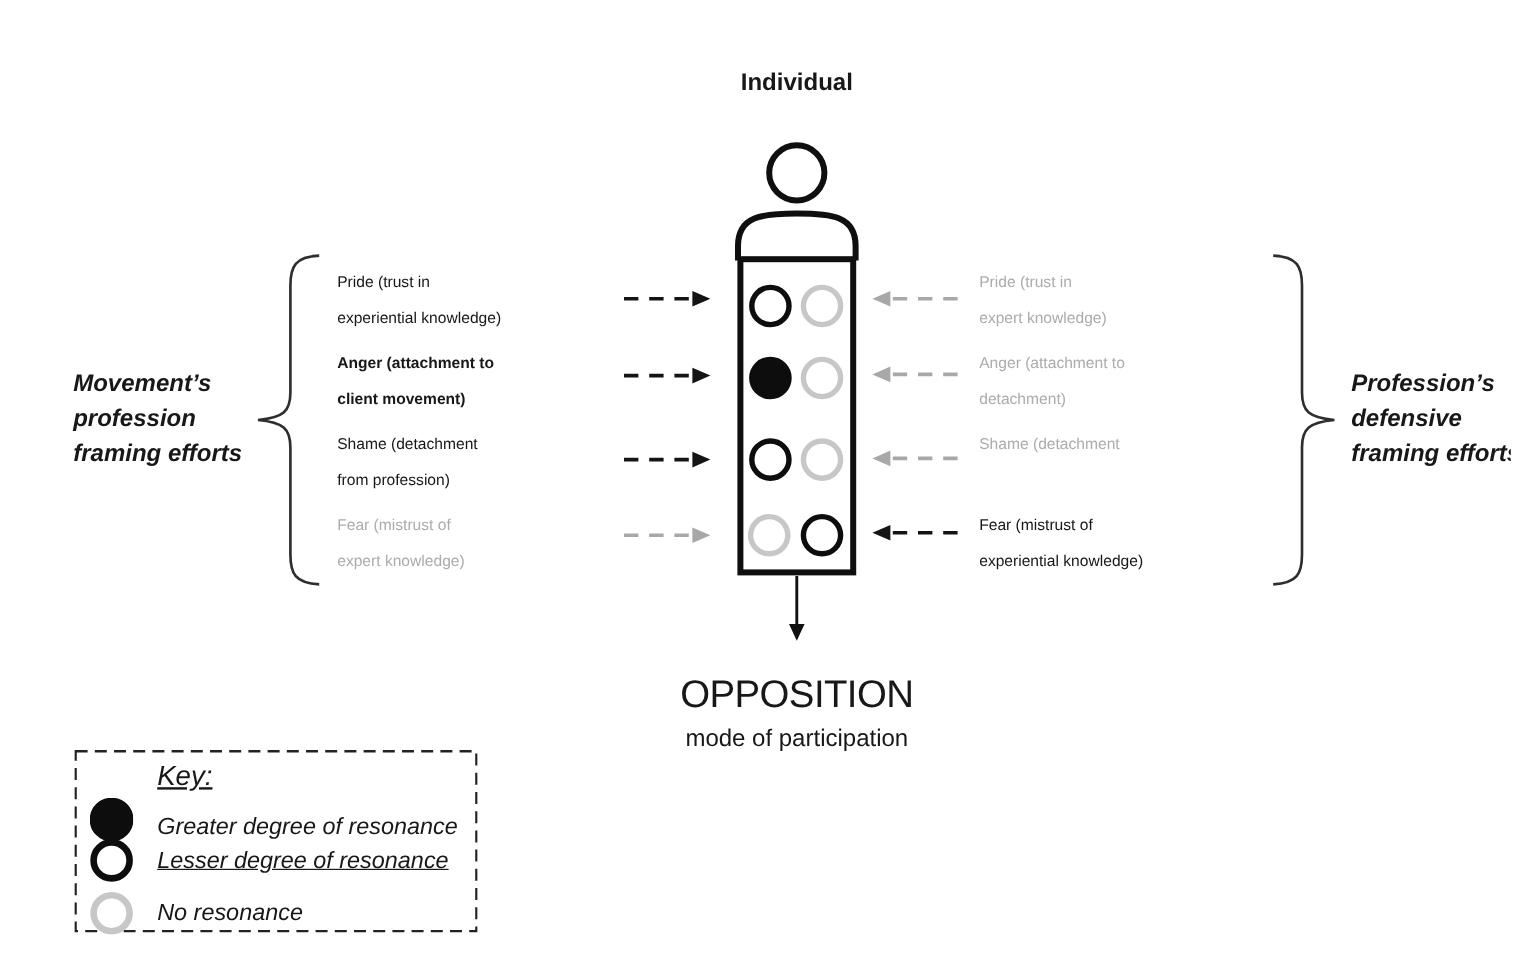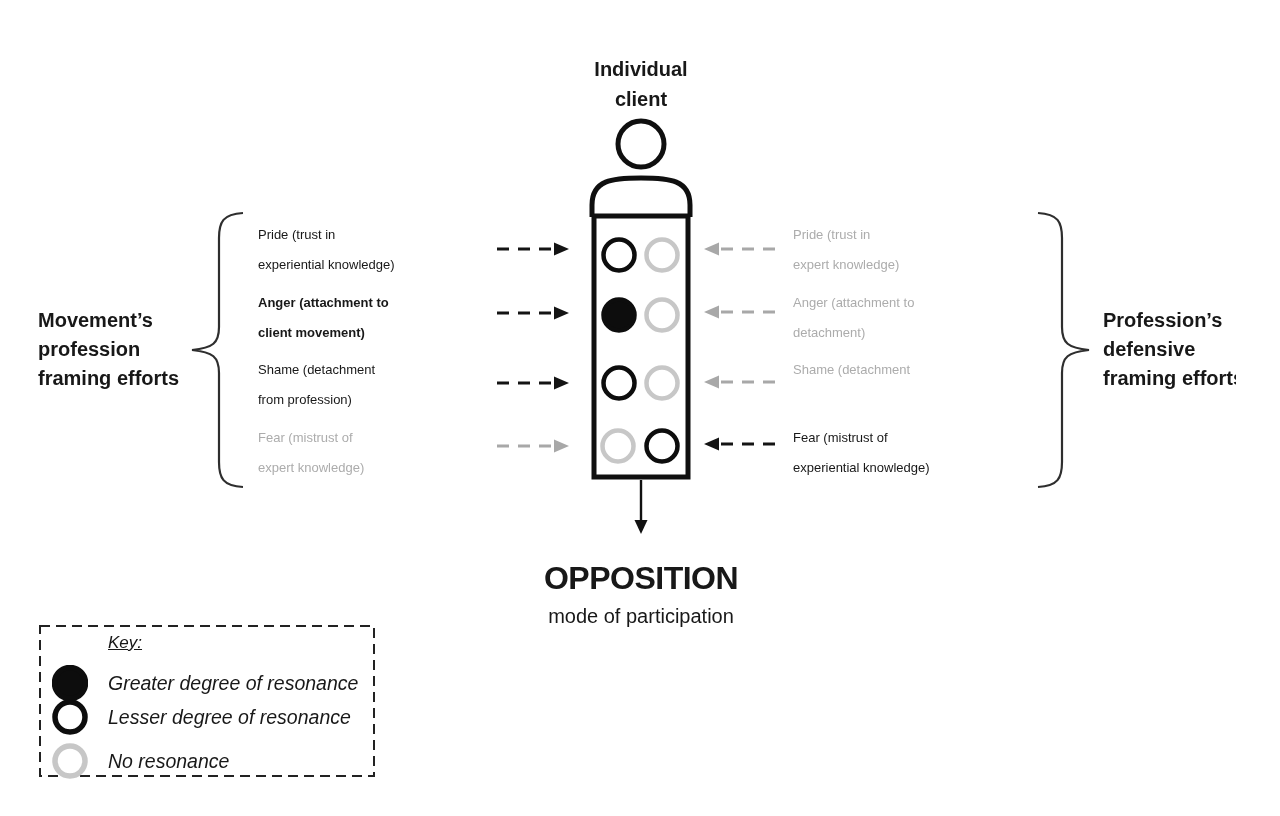--- a/index.html
+++ b/index.html
@@ -1,29 +1,29 @@
 <!DOCTYPE html>
 <html><head>
 <meta charset="utf-8">
 <style>
   * { margin:0; padding:0; box-sizing:border-box; }
   html,body { background:#ffffff; }
   .canvas {
     position:relative; width:1236px; height:816px; background:#ffffff;
-    font-family:"Liberation Sans", sans-serif; color:#181818; overflow:hidden;
+    font-family:"Liberation Sans", sans-serif; color:#181818; overflow:hidden;margin-left:23px;
   }
   .abs { position:absolute; }
   .svg-layer { position:absolute; left:0; top:0; }
 
   
   .client-label { left:541px; top:54px; width:200px; text-align:center;
     font-weight:700; font-size:20px; line-height:30px; }
 
   
-  .side-title { font-weight:700; font-size:20px; line-height:29px; }
+  .side-title { font-weight:700; font-size:20px; line-height:29px;font-style:italic; }
   .left-title  { left:38px;  top:306px; width:180px; }
   .right-title { left:1103px; top:306px; width:180px; }
 
   
   .frame-label { font-size:13px; line-height:30px; }
   .frame-label[data-style="bold"]  { font-weight:700; }
   .frame-label[data-style="muted"] { color:#acacac; }
   .left-col  { left:258px; width:250px; }
   .right-col { left:793px; width:285px; }
   .row-pos-0 { top:220px; } .row-pos-1 { top:288px; }
@@ -37,30 +37,30 @@
 
   
   g.h-arrow line { stroke-width:3; stroke-dasharray:12 9; }
   g.h-arrow[data-tone="active"] line    { stroke:#141414; }
   g.h-arrow[data-tone="active"] polygon { fill:#141414; }
   g.h-arrow[data-tone="muted"] line     { stroke:#a8a8a8; }
   g.h-arrow[data-tone="muted"] polygon  { fill:#a8a8a8; }
 
   
   .outcome { left:441px; top:561px; width:400px; text-align:center; }
-  .outcome-title { font-size:32px; font-weight:700; letter-spacing:-0.5px; line-height:34px; }
+  .outcome-title { font-size:32px; font-weight:400; letter-spacing:-0.5px; line-height:34px; }
   .outcome-sub { font-size:20px; font-weight:400; margin-top:10px; }
 
   
   .key-box { left:39px; top:625px; width:336px; height:152px; }
-  .key-title { position:absolute; left:69px; top:8px; font-size:17px;
+  .key-title { position:absolute; left:69px; top:8px; font-size:23px;
     font-style:italic; text-decoration:underline; }
   .key-row { position:absolute; left:13px; display:flex; align-items:center;
     gap:20px; height:36px; }
-  .key-row-0 { top:40px; } .key-row-1 { top:74px; } .key-row-2 { top:118px; }
+  .key-row-0 { top:40px;align-items:flex-end; } .key-row-1 { top:74px;text-decoration:underline; } .key-row-2 { top:118px; }
   .key-row .k-circle { stroke-width:5.5; }
   .key-label { font-size:19.5px; font-style:italic; color:#181818; }
 </style>
 </head>
 <body>
 
 <div class="canvas">
 
   <svg class="svg-layer" width="1280" height="816">
 
@@ -120,21 +120,20 @@
       <line x1="641" y1="480" x2="641" y2="521" stroke="#111111" stroke-width="2.4"></line>
       <polygon points="641,534 634.5,520 647.5,520" fill="#111111"></polygon>
     </g>
 
     <path d="M 243 213 C 223 214 219 222 219 238 L 219 327 C 219 343 213 348 192 350 C 213 352 219 357 219 373 L 219 462 C 219 478 223 486 243 487" fill="none" stroke="#2e2e2e" stroke-width="2.2"></path>
     <path d="M 1038 213 C 1058 214 1062 222 1062 238 L 1062 327 C 1062 343 1068 348 1089 350 C 1068 352 1062 357 1062 373 L 1062 462 C 1062 478 1058 486 1038 487" fill="none" stroke="#2e2e2e" stroke-width="2.2"></path>
   </svg>
 
   <div class="abs client-label">
     <div>Individual</div>
-    <div>client</div>
   </div>
 
   <div class="abs side-title left-title">
     <div>Movement’s</div>
     <div>profession</div>
     <div>framing efforts</div>
   </div>
   <div class="abs side-title right-title">
     <div>Profession’s</div>
     <div>defensive</div>

